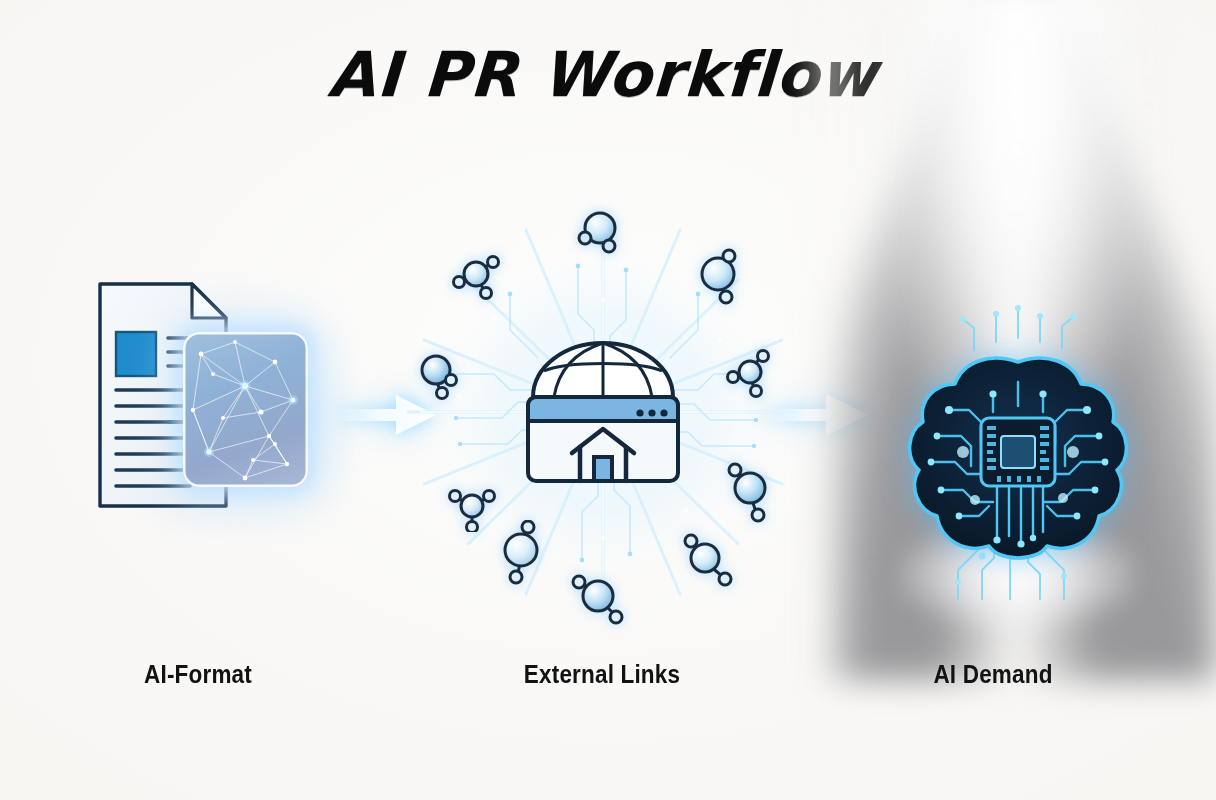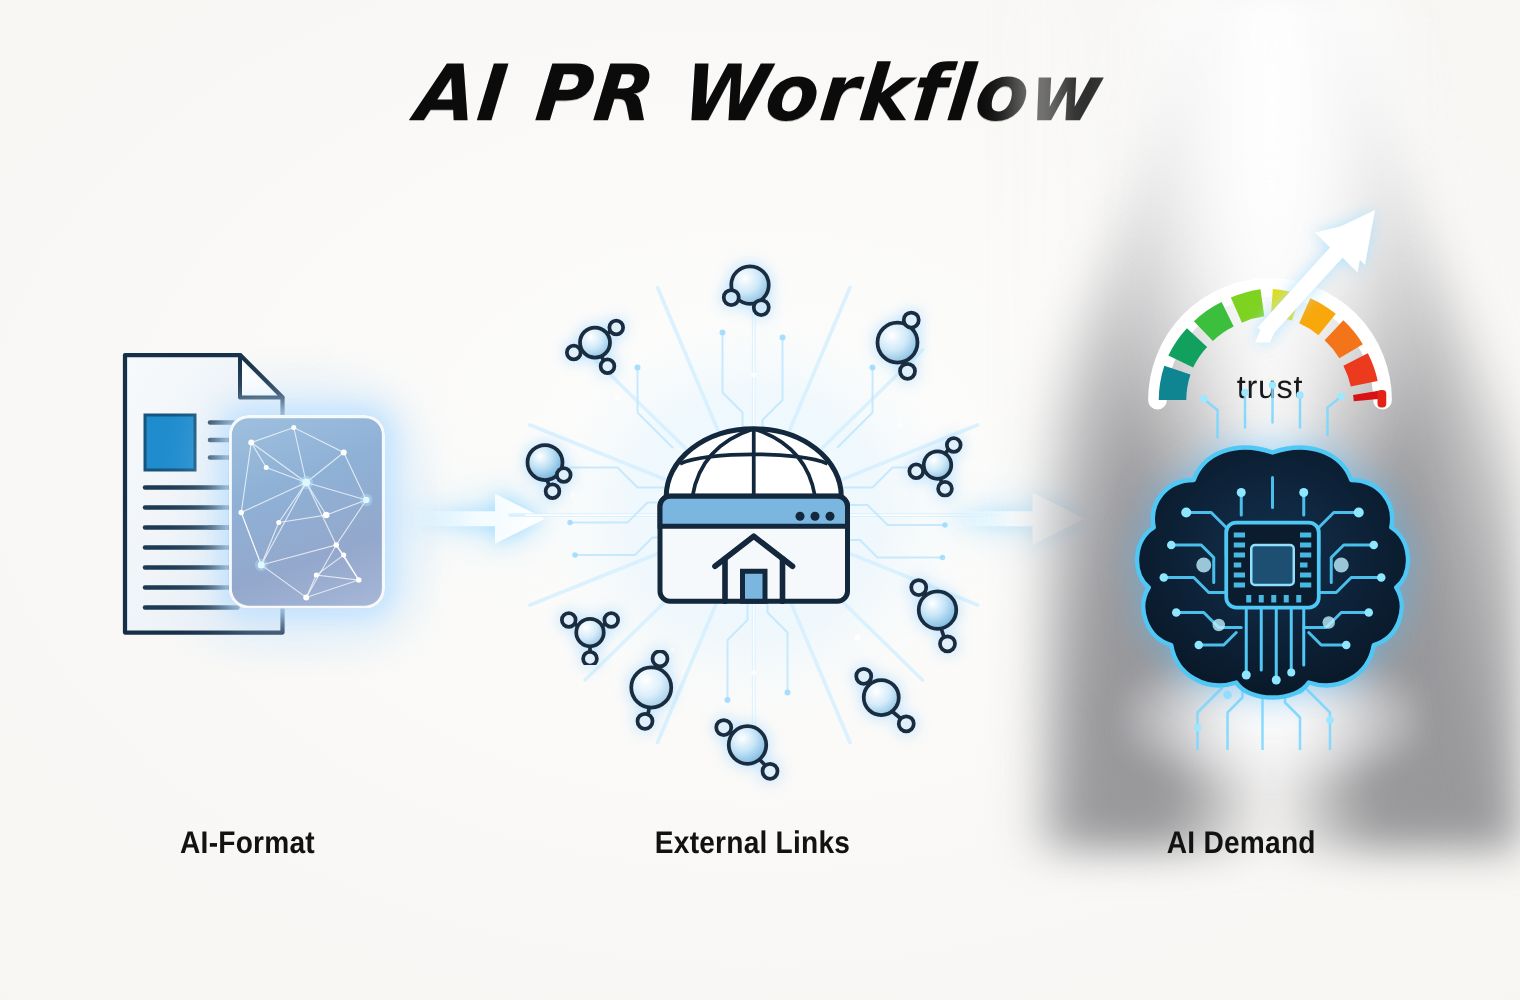--- a/index.html
+++ b/index.html
@@ -477,49 +477,20 @@
       </defs>
       <path d="M0 24 H66 V9 L108 30 L66 51 V36 H0 Z" fill="url(#arrG2)"></path>
     </svg>
   </div>
 
   <div id="stage3">
     <div class="spotcone"></div>
     <div class="spotcone-core"></div>
     <div class="spotfloor"></div>
 
-    <div class="gauge">
-      <svg width="200" height="140" viewBox="0 0 200 140">
-
-        <path d="M10 124 A90 90 0 0 1 190 124" fill="none" stroke="#ffffff" stroke-width="15" stroke-linecap="round"></path>
-
-        <g fill="none" stroke-width="22">
-          <path d="M22 124 A78 78 0 0 1 25.9 100.1" stroke="#0e8591"></path>
-          <path d="M28.6 93.2 A78 78 0 0 1 41.6 74.1" stroke="#12a05f"></path>
-          <path d="M46.7 68.9 A78 78 0 0 1 66.1 55.4" stroke="#3cbf3c"></path>
-          <path d="M73.1 52.1 A78 78 0 0 1 93.9 46.2" stroke="#7ed321"></path>
-          <path d="M101.5 46.1 A78 78 0 0 1 121.0 50.0" stroke="#e0dd14"></path>
-          <path d="M127.8 52.6 A78 78 0 0 1 145.7 63.6" stroke="#f9a80b"></path>
-          <path d="M151.2 68.2 A78 78 0 0 1 164.9 85.0" stroke="#f4741a"></path>
-          <path d="M168.5 91.6 A78 78 0 0 1 175.4 111.0" stroke="#ec3a1e"></path>
-          <path d="M177.3 118.2 A78 78 0 0 1 178 124" stroke="#d81214"></path>
-        </g>
-
-        <rect x="186" y="116" width="7" height="14" rx="3" fill="#e32318"></rect>
-      </svg>
-      <div class="gauge-label">trust</div>
-
-      
-      <svg style="position:absolute;left:58px;top:-54px;" width="150" height="150" viewBox="0 0 150 150">
-        <g filter="none" style="filter:drop-shadow(0 0 6px rgba(170,225,255,.9));">
-          <path d="M30 132 L36 118 L96 58 L84 46 L126 26 L118 70 L106 58 L48 118 L42 132 Z" fill="#ffffff"></path>
-          <path d="M42 128 L100 64 L112 76 L120 34 L78 44 L90 56 L32 120 Z" fill="#ffffff"></path>
-        </g>
-      </svg>
-    </div>
 
     <svg class="brain-traces" viewBox="0 0 280 300">
       <g stroke="#7fd8ff" stroke-width="2" fill="none" opacity=".9" stroke-linecap="round" stroke-linejoin="round">
         <path d="M100 210 L100 250 L80 270 L80 300"></path>
         <path d="M116 212 L116 258 L104 270 L104 300"></path>
         <path d="M132 214 L132 264 L132 300"></path>
         <path d="M150 214 L150 262 L162 274 L162 300"></path>
         <path d="M166 212 L166 250 L186 270 L186 300"></path>
         <path d="M118 42 L118 16"></path>
         <path d="M140 38 L140 10"></path>

